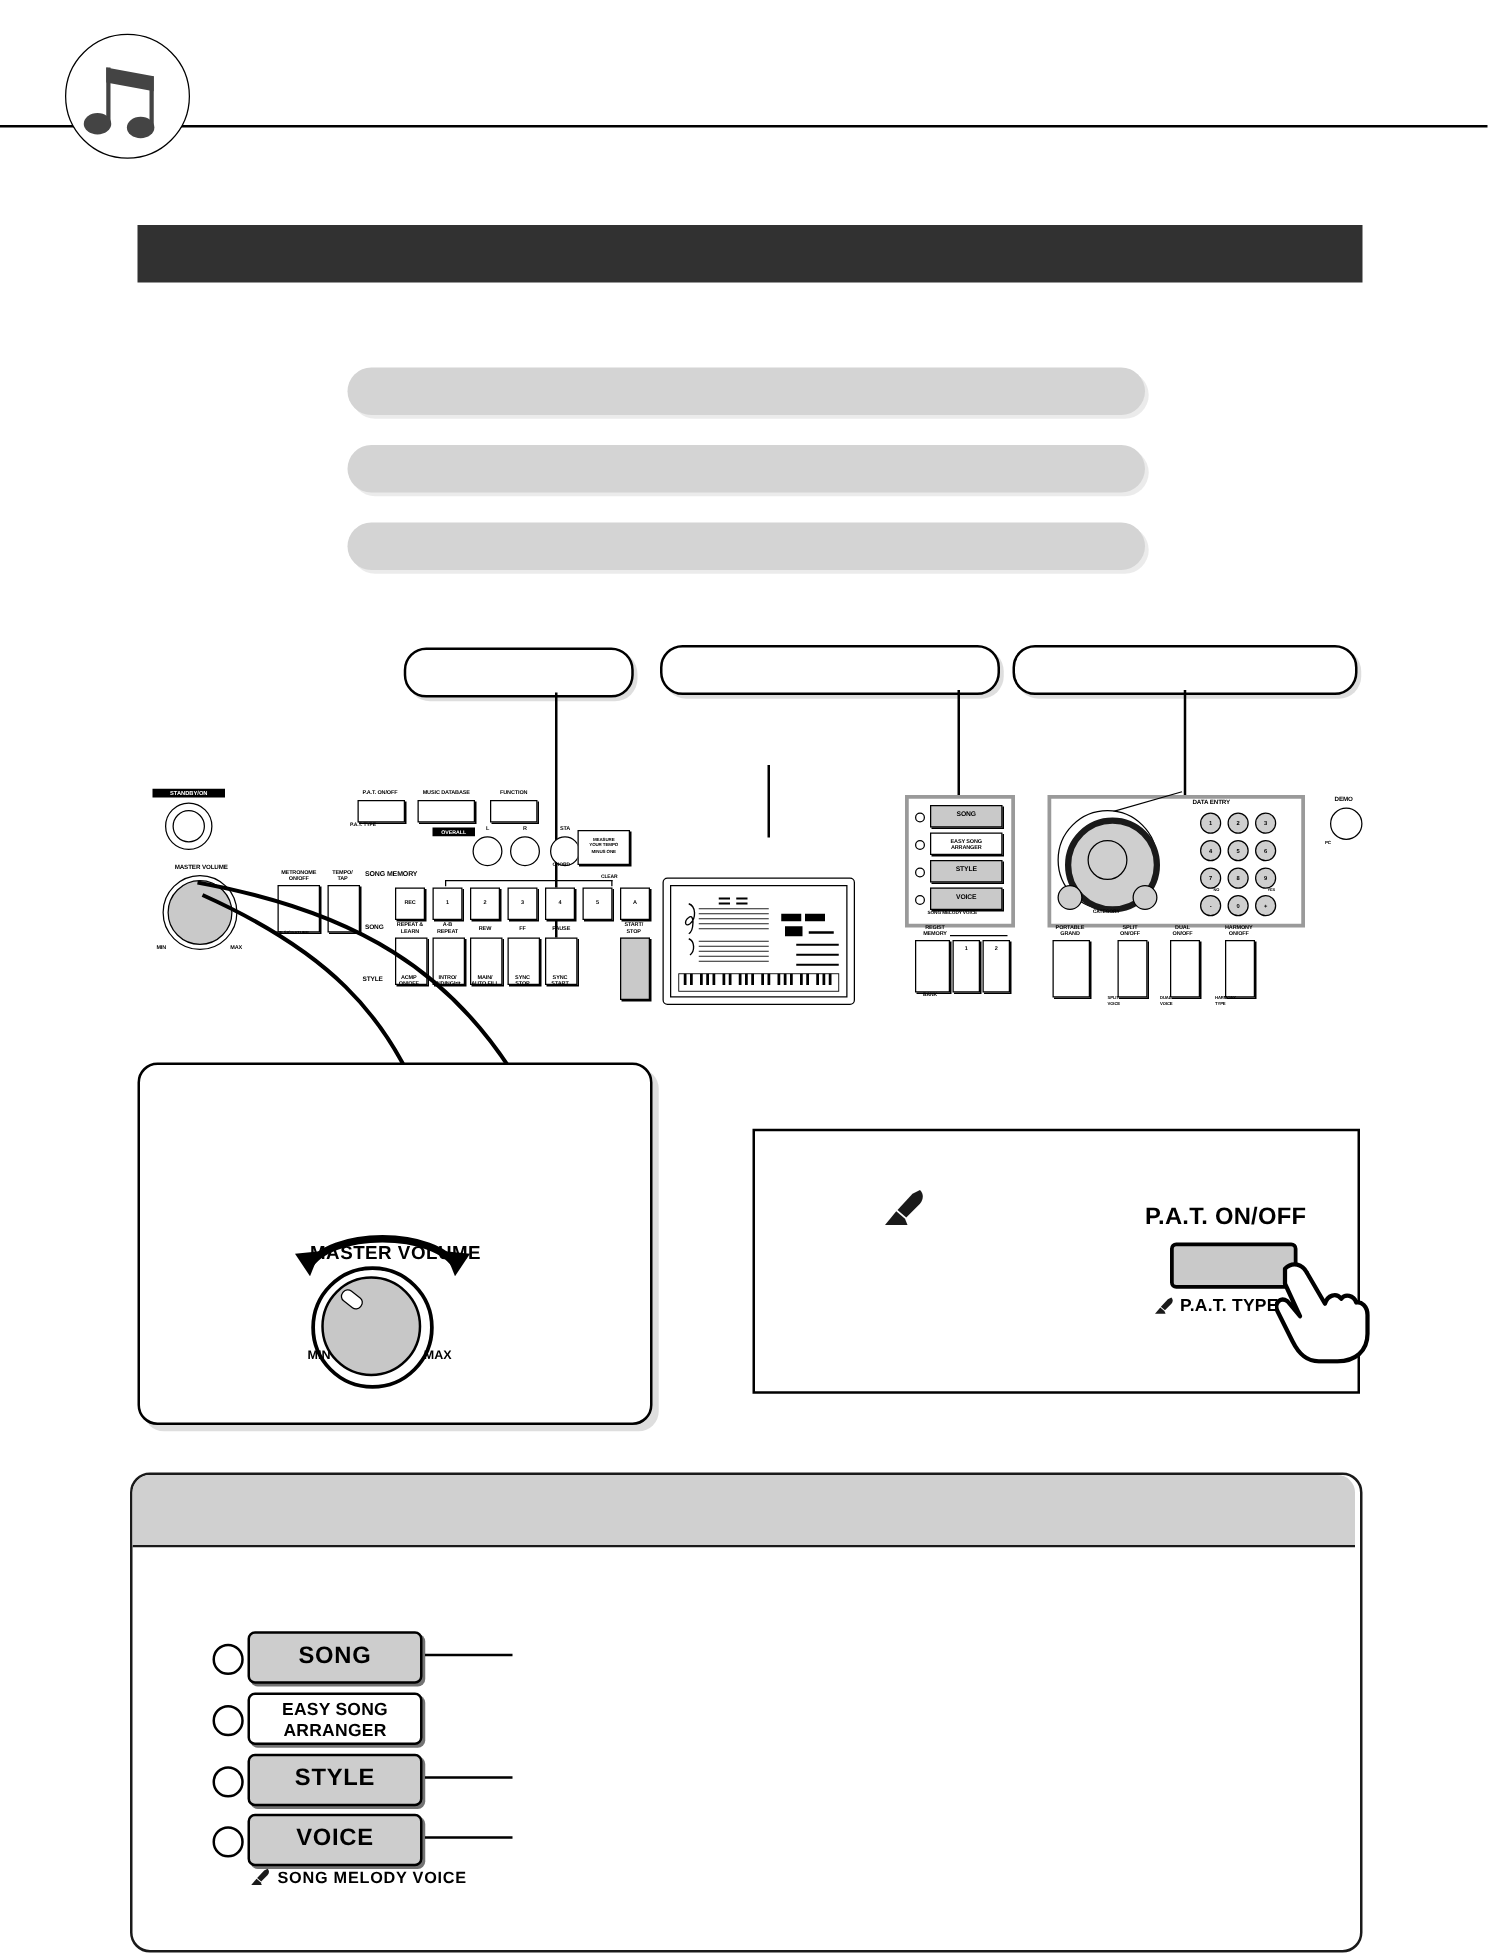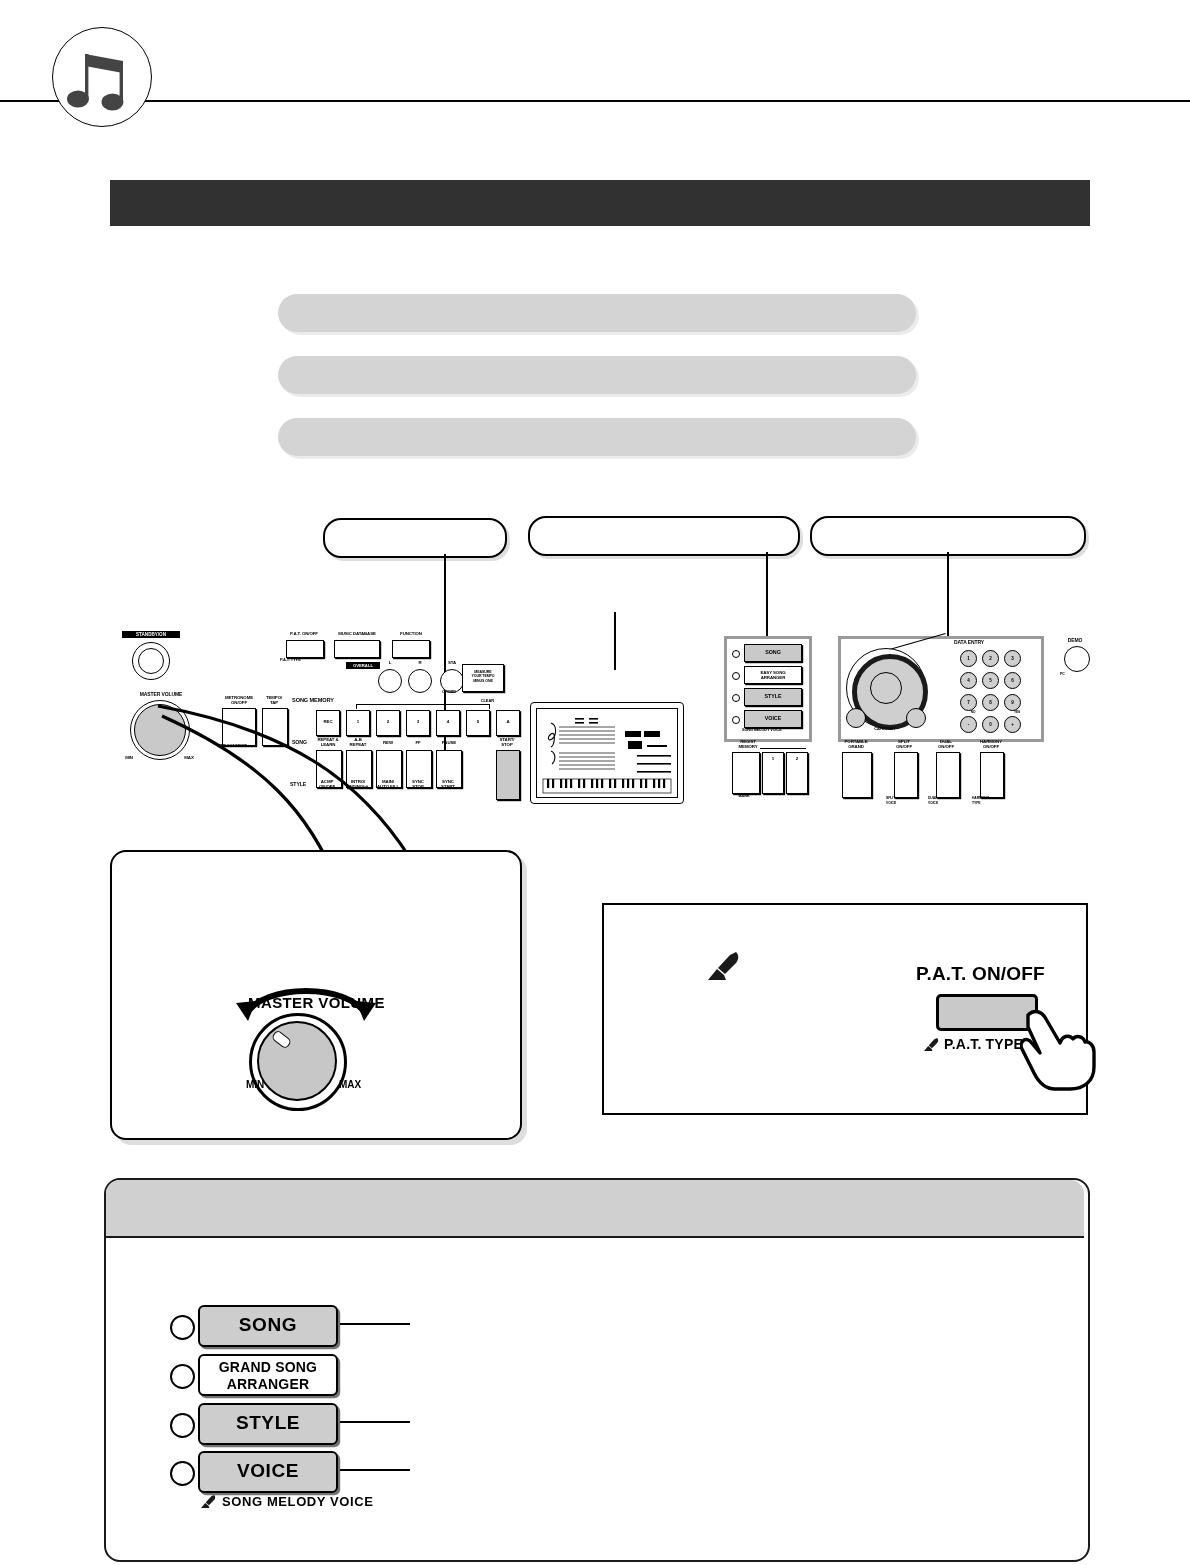--- a/index.html
+++ b/index.html
@@ -465,21 +465,21 @@
 </div>
 
 <div class="abs dp-led" style="left:170px;top:1315px;"></div>
 <div class="abs dp-btn" style="left:198px;top:1305px;">
   <div class="lab">SONG</div>
 </div>
 <div class="abs dp-line" style="left:340px;top:1323px;"></div>
 
 <div class="abs dp-led" style="left:170px;top:1364px;"></div>
 <div class="abs dp-btn white" style="left:198px;top:1354px;">
-  <div class="lab two" style="white-space:pre-line;">GRAND SONG
+  <div class="lab two" style="white-space:pre-line;">EASY SONG
 ARRANGER</div>
 </div>
 
 <div class="abs dp-led" style="left:170px;top:1413px;"></div>
 <div class="abs dp-btn" style="left:198px;top:1403px;">
   <div class="lab">STYLE</div>
 </div>
 <div class="abs dp-line" style="left:340px;top:1421px;"></div>
 
 <div class="abs dp-led" style="left:170px;top:1461px;"></div>

